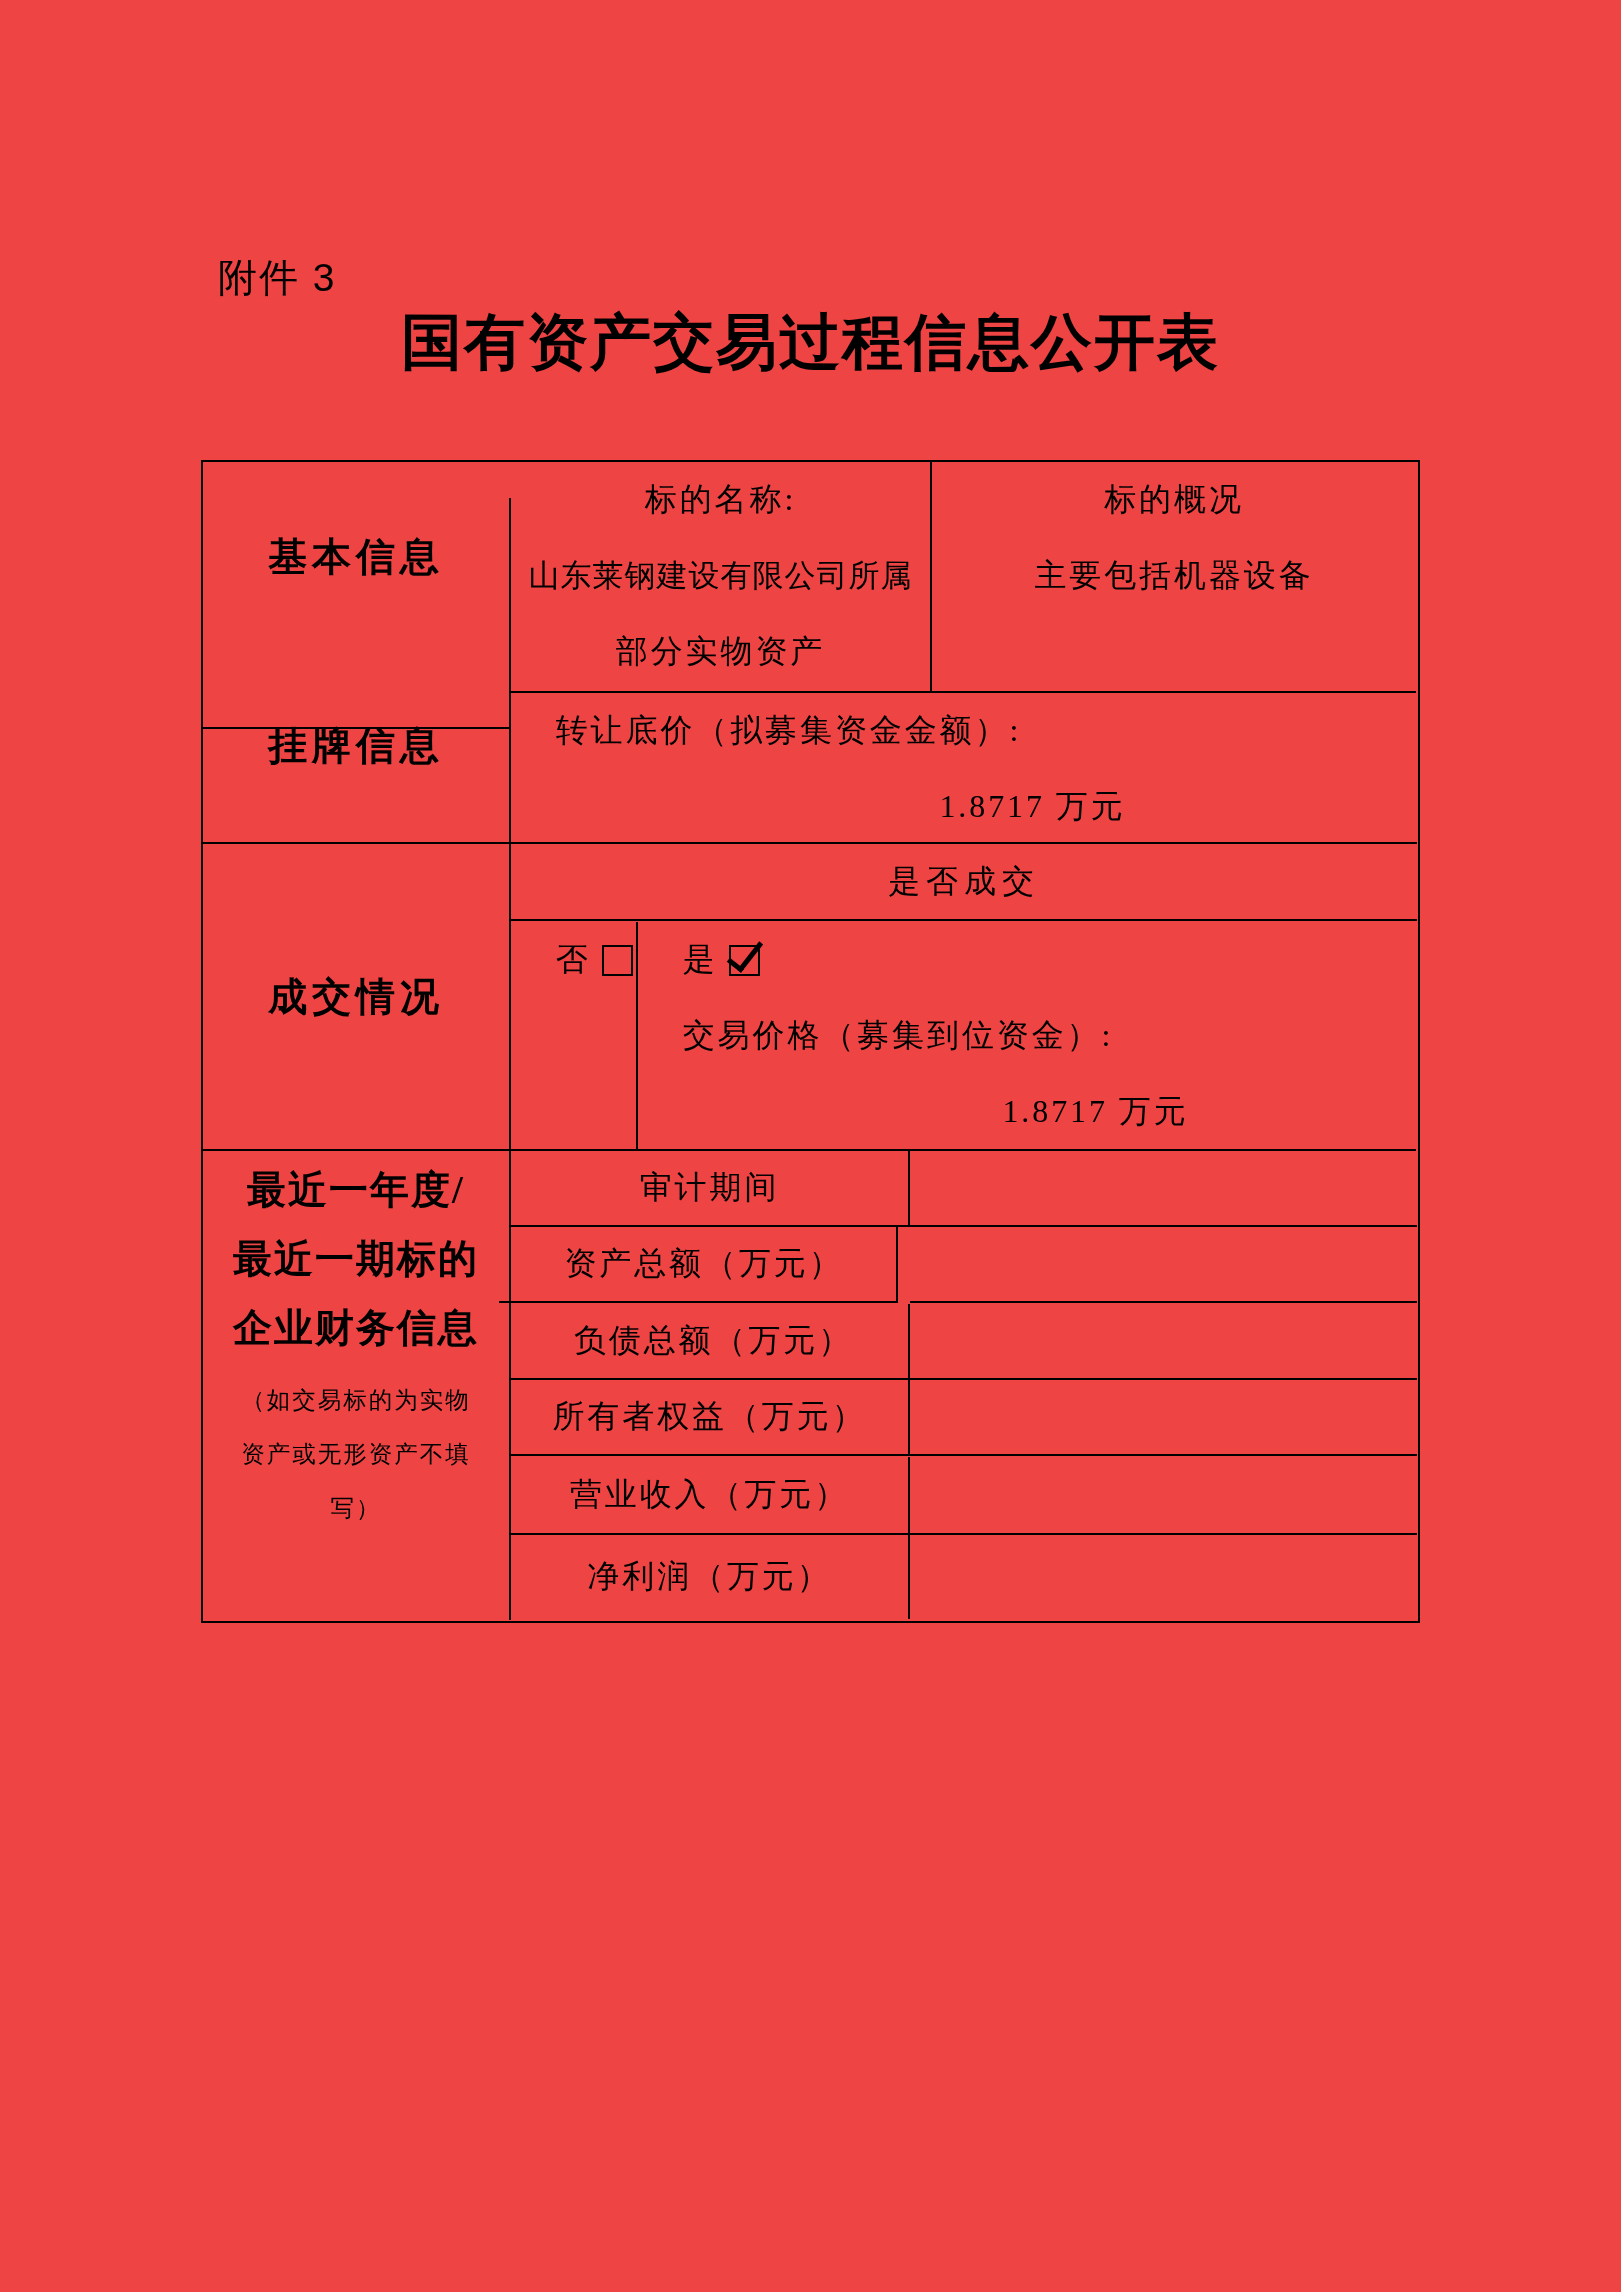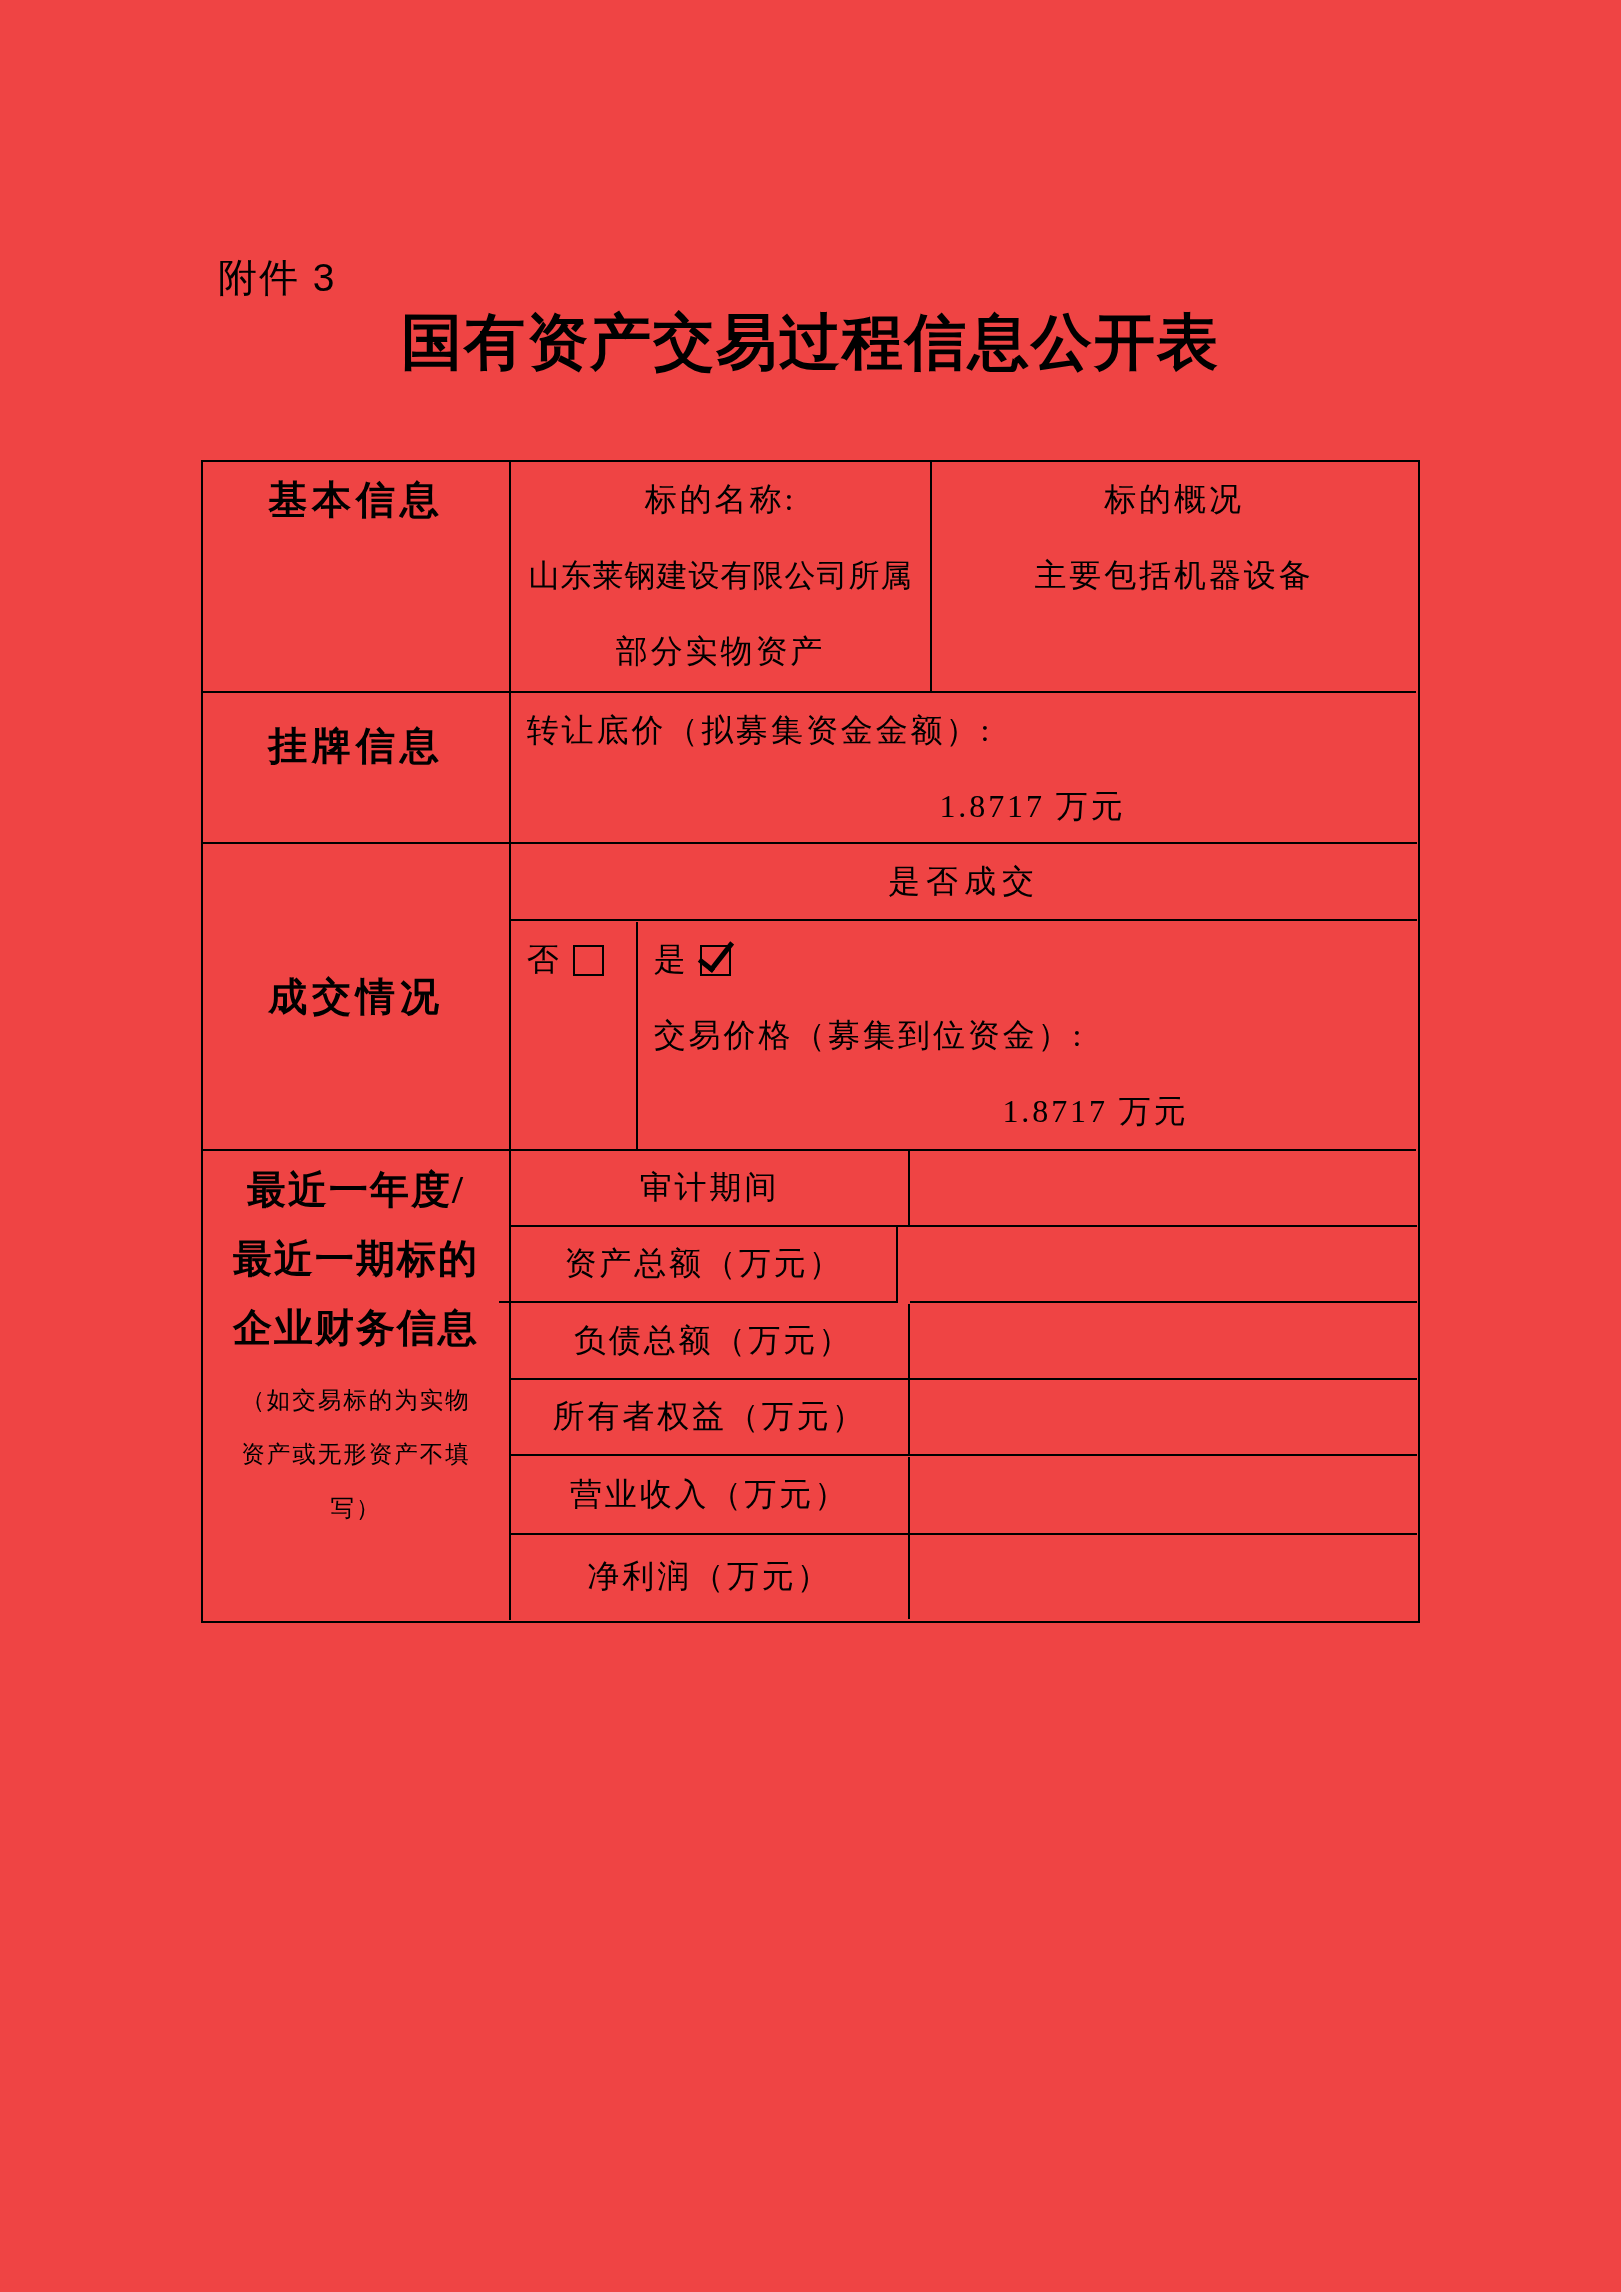--- a/index.html
+++ b/index.html
@@ -32,23 +32,23 @@
     font-size:32px;letter-spacing:2.9px;
     overflow:hidden;
   }
   .br{border-right:2px solid #000;}
   .bb{border-bottom:2px solid #000;}
   .head{
     font-weight:bold;font-size:39px;letter-spacing:4.9px;
     text-align:center;
   }
   .line{height:76px;display:flex;align-items:center;justify-content:center;}
-  .line.left{justify-content:flex-start;padding-left:15.7px;}
+  .line.left{justify-content:flex-start;padding-left:15.7px;margin-left:29px;}
   .vcenter{display:flex;align-items:center;justify-content:center;}
-  .pt{padding-top:11px;}
+  .pt{padding-top:32px;margin-top:36px;}
   .shift-right{padding-left:137px;}
   .small-line2{font-size:31px;letter-spacing:1px;}
   
   .fin-head-line{height:69px;display:flex;align-items:center;justify-content:center;
     font-weight:bold;font-size:39px;letter-spacing:2px;}
   .fin-note-line{height:54px;display:flex;align-items:center;justify-content:center;
     font-size:23.5px;letter-spacing:2px;}
   .fin-note-block{margin-top:9.8px;}
   .fin-head-block{padding-top:4.9px;}
   

